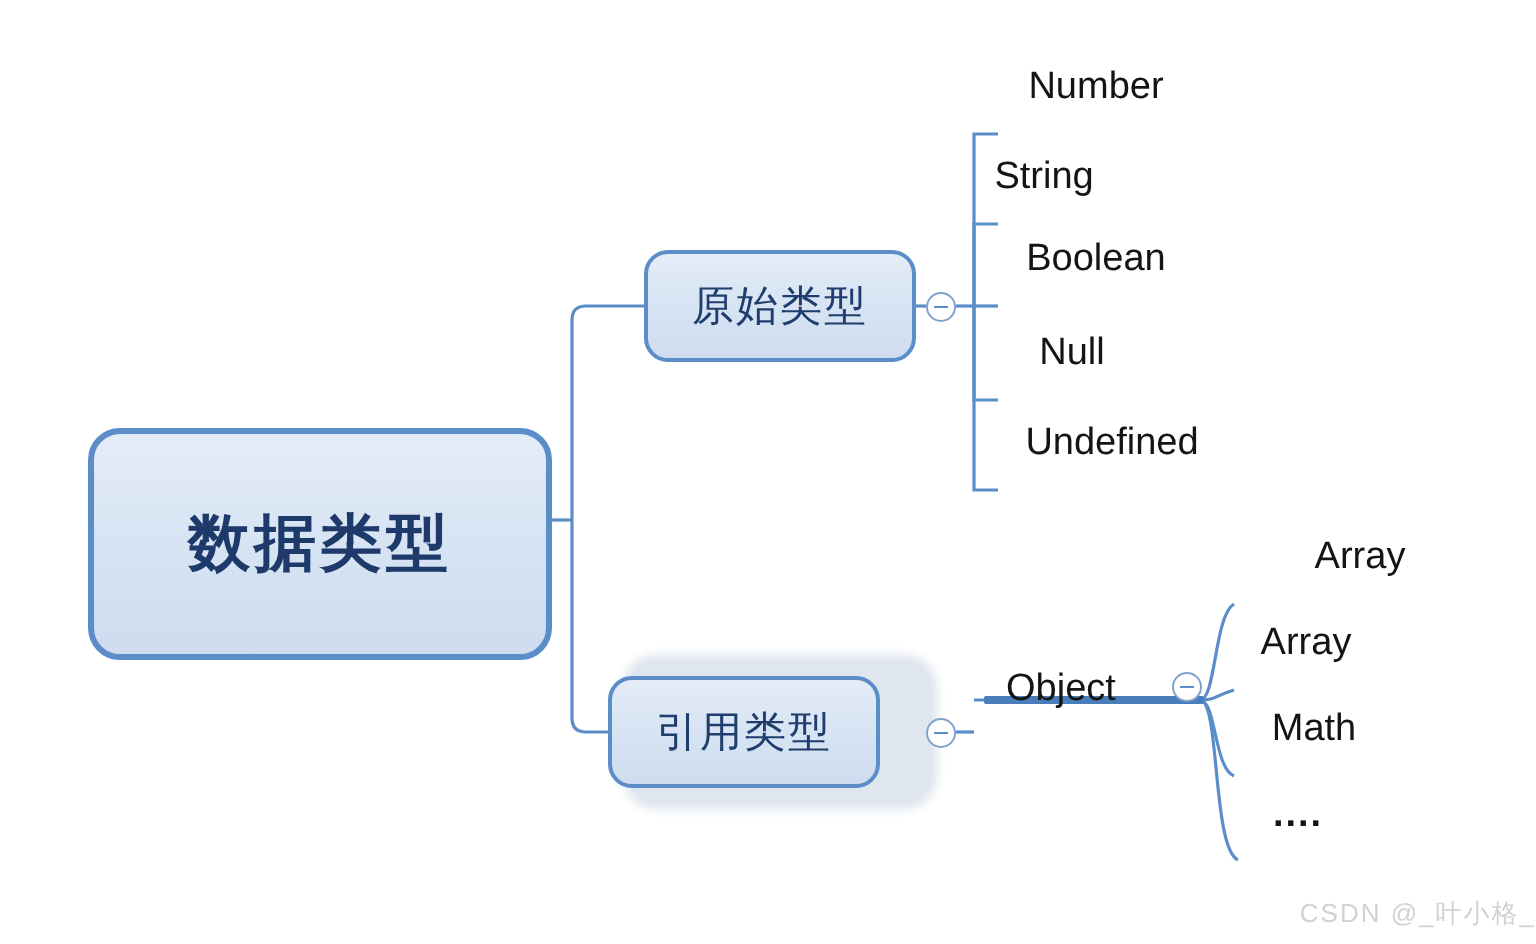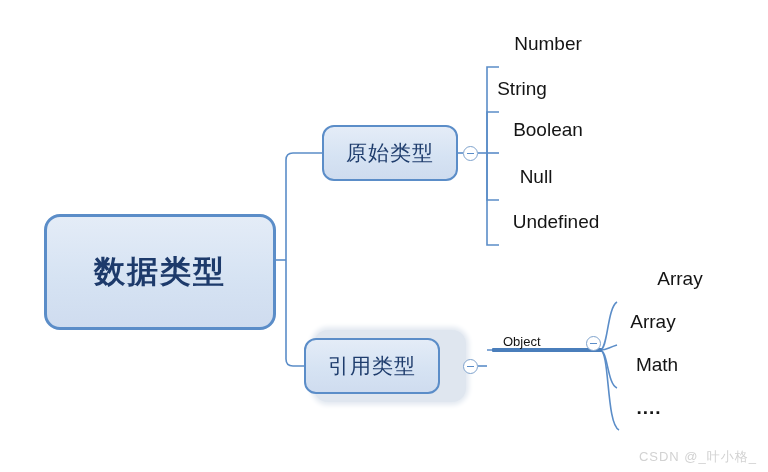--- a/index.html
+++ b/index.html
@@ -111,21 +111,21 @@
     left: 3px;
     top: 6px;
     width: 7px;
     height: 1px;
     background: #5b8dc8;
   }
 
   
   .watermark {
     position: absolute;
-    right: 11px;
+    right: 0;
     bottom: 6px;
     font-size: 13px;
     color: #d2d2d2;
     letter-spacing: 1px;
     white-space: nowrap;
   }
 </style>
 </head>
 <body>
 
@@ -195,21 +195,21 @@
   <div class="leaf" style="left:499px; top:120px; width:96px;">
     <div class="leaf-text">Boolean</div>
     <div class="leaf-bar"></div>
   </div>
 
   <div class="leaf" style="left:499px; top:212px; width:112px;">
     <div class="leaf-text">Undefined</div>
     <div class="leaf-bar"></div>
   </div>
 
-  <div style="position:absolute; left:503px; top:334px; font-size:13px; color:#141414;">Object</div>
+  <div style="position:absolute; left:503px; top:334px; font-size:19px; color:#141414;">Object</div>
   <div class="toggle" style="left:586px; top:336px;"></div>
 
   <div class="leaf" style="left:617px; top:269px; width:74px;margin-left:25px;">
     <div class="leaf-text">Array</div>
     <div class="leaf-bar"></div>
   </div>
 
   <div class="leaf" style="left:617px; top:312px; width:70px;">
     <div class="leaf-text">Array</div>
     <div class="leaf-bar"></div>

